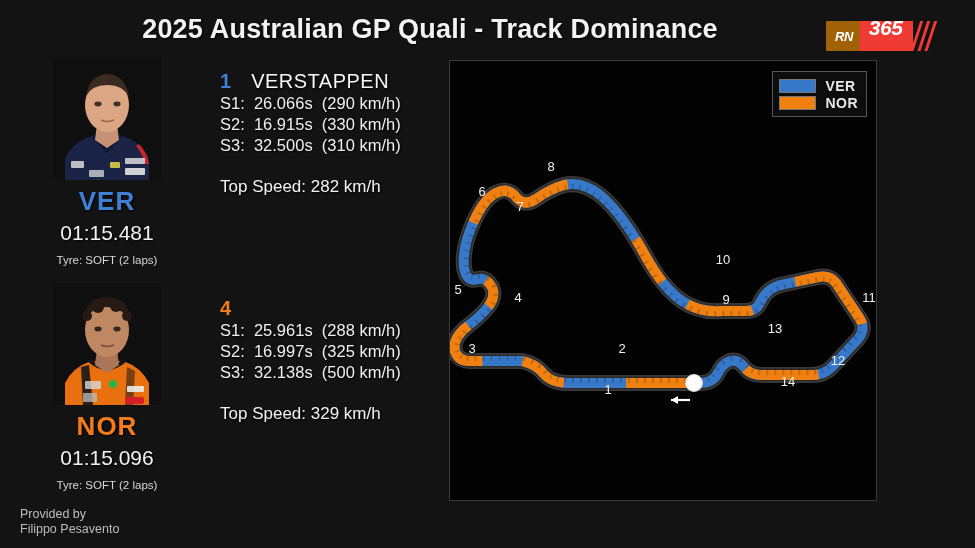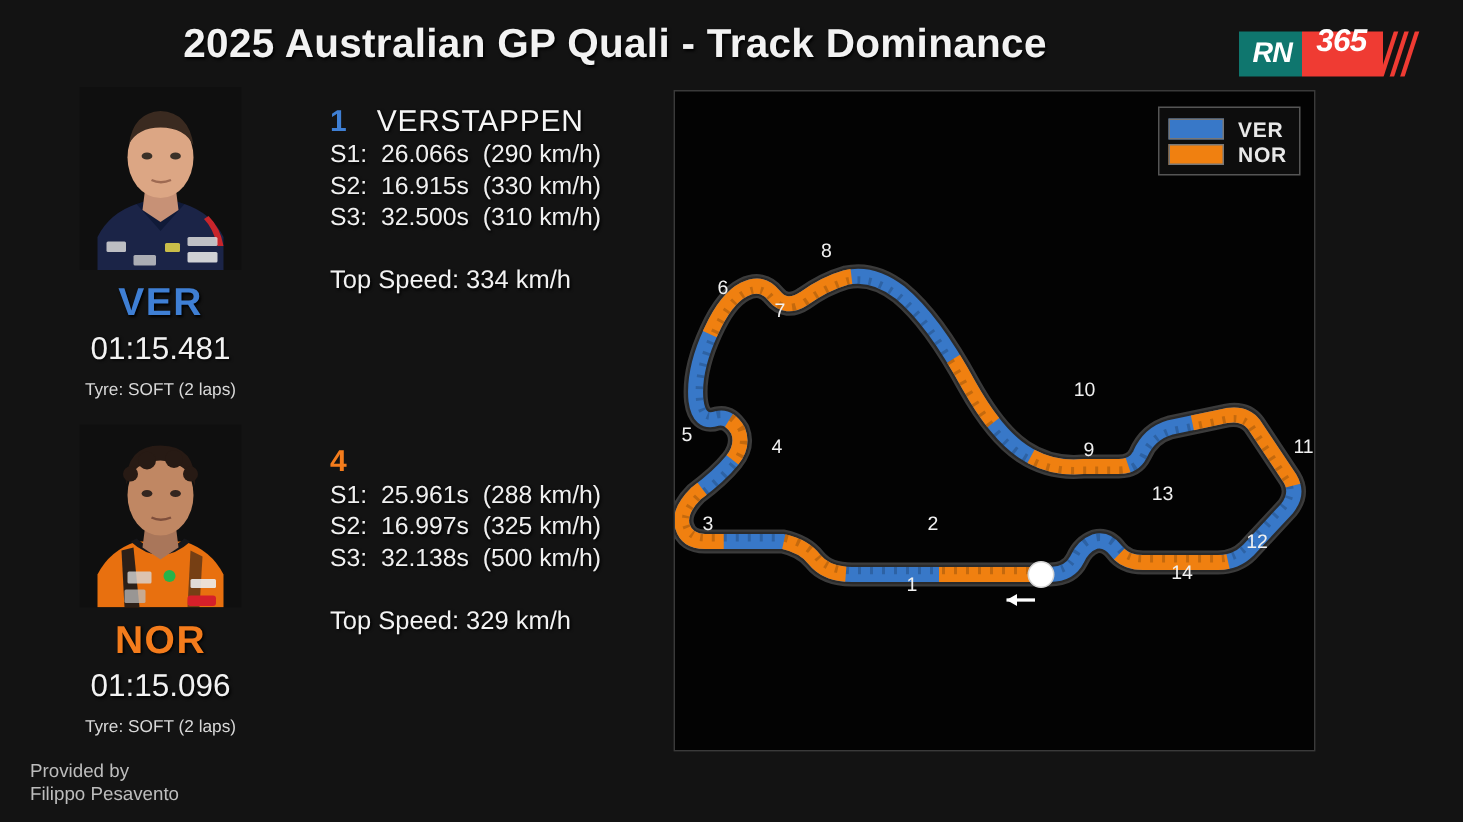--- a/index.html
+++ b/index.html
@@ -21,35 +21,36 @@
     position: absolute;
     left: 0;
     top: 14px;
     width: 820px;
     text-align: center;
     font-size: 27px;
     font-weight: bold;
     letter-spacing: 0.2px;
     color: #f2f2f2;
     text-shadow: 1px 1px 2px #000;
+    padding-left: 20px;
   }
 
   
   .logo {
     position: absolute;
     left: 826px;
     top: 21px;
     height: 30px;
     display: flex;
     align-items: stretch;
   }
   .logo-rn {
-    background: #0f766e;
+    background: #a16207;
     color: #ffffff;
-    font-size: 19px;
+    font-size: 13px;
     font-weight: bold;
     font-style: italic;
     padding: 3px 7px 3px 9px;
     display: flex;
     align-items: center;
     letter-spacing: -0.5px;
   }
   .logo-365 {
     background: #ef3b33;
     color: #ffffff;
@@ -291,21 +292,21 @@
 <div class="stats ver">
   <div class="stats-head">
     <span class="stats-pos ver">1</span>
     <span class="stats-name">VERSTAPPEN</span>
   </div>
   <div class="sector-list">
     <div class="sector-row">S1:  26.066s  (290 km/h)</div>
     <div class="sector-row">S2:  16.915s  (330 km/h)</div>
     <div class="sector-row">S3:  32.500s  (310 km/h)</div>
   </div>
-  <div class="top-speed">Top Speed: 334 km/h</div>
+  <div class="top-speed">Top Speed: 282 km/h</div>
 </div>
 
 <div class="stats nor">
   <div class="stats-head">
     <span class="stats-pos nor">4</span>
   </div>
   <div class="sector-list">
     <div class="sector-row">S1:  25.961s  (288 km/h)</div>
     <div class="sector-row">S2:  16.997s  (325 km/h)</div>
     <div class="sector-row">S3:  32.138s  (500 km/h)</div>

